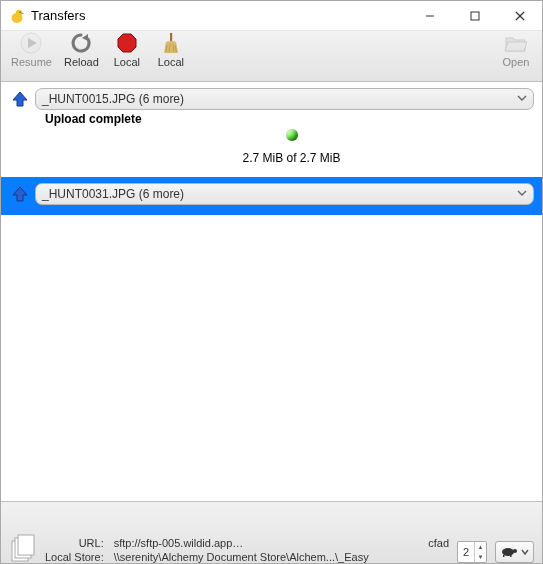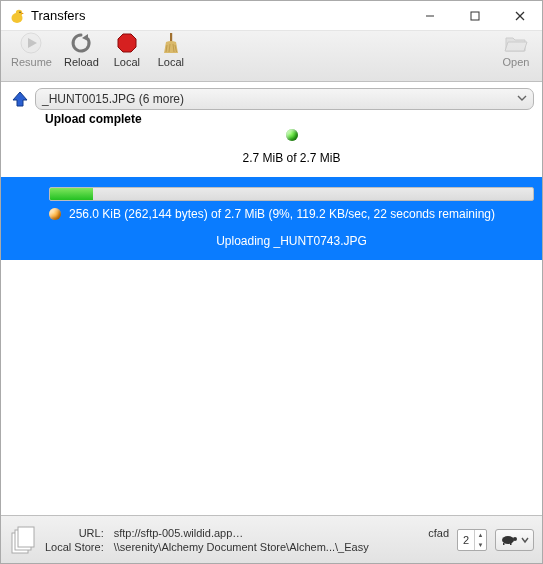--- a/index.html
+++ b/index.html
@@ -115,25 +115,25 @@
     overflow: hidden;
     margin: 4px 0 4px 0;
     position: relative;
   }
   .progress .fill {
     height: 100%;
     background: linear-gradient(#7fe65e,#22c022);
   }
   
   .statusbar {
-    height: 48px;
+    height: 62px;
     background: linear-gradient(#f1f1f1,#e2e2e2);
     border-top: 1px solid #bfbfbf;
     display: flex;
-    align-items: center;
+    align-items: flex-end;
     padding: 0 8px;
     font-size: 11px;
     color: #333;
     gap: 8px;
   }
   .stack-icon { width:28px; display:flex; justify-content:center; }
   .status-grid {
     display: grid;
     grid-template-columns: auto 1fr auto;
     column-gap: 10px;
@@ -277,31 +277,33 @@
     <div class="body">
       <div class="row strong" style="margin-left:-4px">Upload complete</div>
       <div class="row">
         <span class="bullet green"></span>
         <span>2.7 MiB of 2.7 MiB</span>
       </div>
     </div>
   </div>
 
   <div class="group selected">
-    <div class="body">
-      <div class="progress">
-        <div class="fill" style="width:9%"></div>
-      </div>
-      <div class="row">
-        <span class="bullet orange"></span>
-        <span>256.0 KiB (262,144 bytes) of 2.7 MiB (9%, 119.2 KB/sec, 22 seconds remaining)</span>
-      </div>
-      <div class="row">
-        <span style="width:12px"></span>
-        <span>Uploading _HUNT0743.JPG</span>
+    <div class="group-head">
+      <span class="arrow-up">
+        <svg width="18" height="18">
+            <polygon points="9,2 16,10 12,10 12,16 6,16 6,10 2,10" fill="#2a5fd0" stroke="#123a8a"></polygon>
+          </svg>
+      </span>
+      <div class="filebar">
+        <span>_HUNT0031.JPG (6 more)</span>
+        <span class="chev">
+          <svg width="10" height="10">
+              <polyline points="1,3 5,7 9,3" fill="none" stroke="#666" stroke-width="1.4"></polyline>
+            </svg>
+        </span>
       </div>
     </div>
   </div>
 
 </div>
 
 <div class="statusbar">
   <span class="stack-icon">
     <svg width="26" height="30">
       <rect x="2" y="8" width="16" height="20" fill="#fff" stroke="#aaa"></rect>

